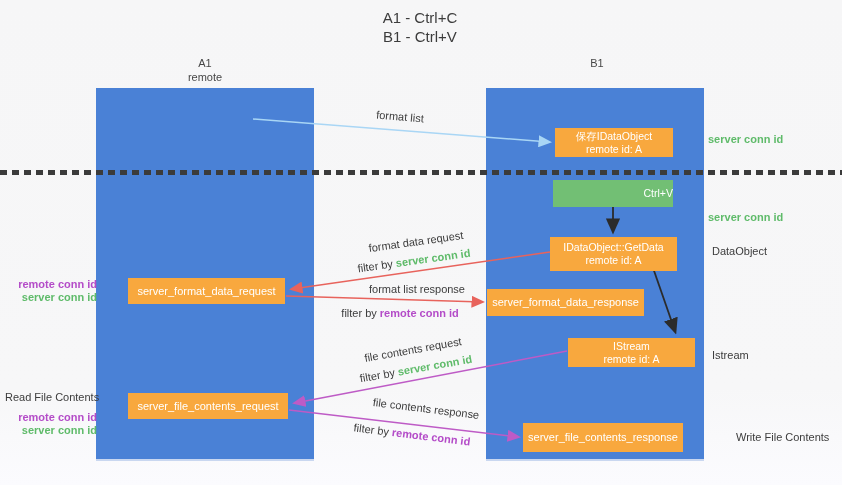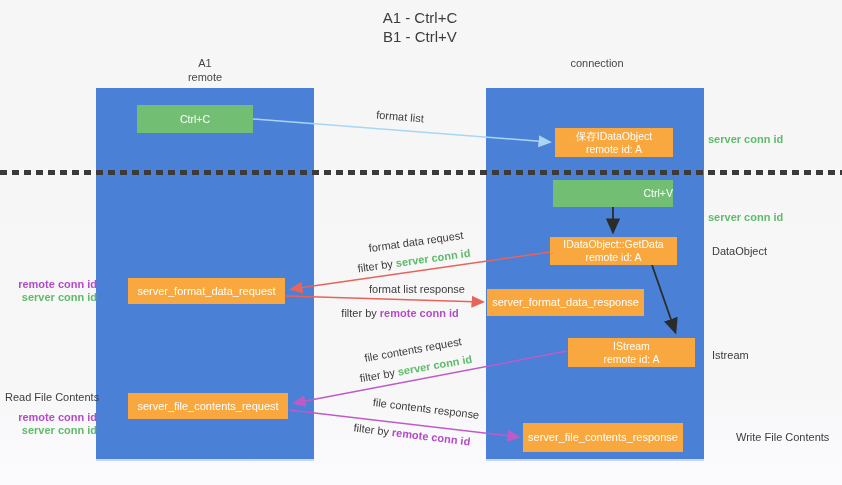--- a/index.html
+++ b/index.html
@@ -48,21 +48,21 @@
     font-size:10.5px;line-height:13px;
     white-space:nowrap;
   }
   .node.green{background:var(--box-green);}
   .node.orange{background:var(--box-orange);}
   .node .l1,.node .l2{display:block;}
 
   .n-ctrlc{left:137px;top:105px;width:116px;height:28px;}
   .n-save{left:555px;top:128px;width:118px;height:29px;}
   .n-ctrlv{left:553px;top:180px;width:120px;height:27px;align-items:flex-end;}
-  .n-getdata{left:550px;top:237px;width:127px;height:28px;}
+  .n-getdata{left:550px;top:237px;width:127px;height:34px;}
   .n-fmtreq{left:128px;top:278px;width:157px;height:26px;font-size:11px;}
   .n-fmtresp{left:487px;top:289px;width:157px;height:27px;font-size:11px;}
   .n-istream{left:568px;top:338px;width:127px;height:29px;}
   .n-filereq{left:128px;top:393px;width:160px;height:26px;font-size:11px;}
   .n-fileresp{left:523px;top:423px;width:160px;height:29px;font-size:11px;justify-content:center;}
 
   svg.arrows{left:0;top:0;width:842px;height:485px;pointer-events:none;}
 
   .alabel{
     font-size:11px;line-height:13px;white-space:nowrap;color:var(--text-dark);
@@ -90,21 +90,21 @@
   <div class="abs title">
     <div>A1 - Ctrl+C</div>
     <div>B1 - Ctrl+V</div>
   </div>
 
   <div class="abs col-header left">
     <div>A1</div>
     <div>remote</div>
   </div>
   <div class="abs col-header right">
-    <div>connection</div>
+    <div>B1</div>
   </div>
 
   <div class="abs lifeline left"></div>
   <div class="abs lifeline right"></div>
 
   <div class="abs dashline"></div>
 
   <svg class="abs arrows" viewBox="0 0 842 485">
     <defs>
       <marker id="m-blue" markerWidth="9" markerHeight="8" refX="7" refY="4" orient="auto">
@@ -122,23 +122,20 @@
     </defs>
     <line x1="253" y1="119" x2="549" y2="142" style="stroke:var(--arrow-blue)" stroke-width="1.5" marker-end="url(#m-blue)"></line>
     <line x1="613" y1="207" x2="613" y2="231" style="stroke:var(--arrow-black)" stroke-width="1.8" marker-end="url(#m-black)"></line>
     <line x1="652" y1="265" x2="675" y2="331" style="stroke:var(--arrow-black)" stroke-width="1.8" marker-end="url(#m-black)"></line>
     <line x1="550" y1="252" x2="292" y2="289" style="stroke:var(--arrow-red)" stroke-width="1.5" marker-end="url(#m-red)"></line>
     <line x1="286" y1="296" x2="482" y2="302" style="stroke:var(--arrow-red)" stroke-width="1.5" marker-end="url(#m-red)"></line>
     <line x1="567" y1="351" x2="295" y2="403" style="stroke:var(--arrow-purple)" stroke-width="1.5" marker-end="url(#m-purple)"></line>
     <line x1="289" y1="410" x2="518" y2="437" style="stroke:var(--arrow-purple)" stroke-width="1.5" marker-end="url(#m-purple)"></line>
   </svg>
 
-  <div class="abs node green n-ctrlc">
-    <span>Ctrl+C</span>
-  </div>
 
   <div class="abs node orange n-save">
     <span class="l1">保存IDataObject</span>
     <span class="l2">remote id: A</span>
   </div>
 
   <div class="abs node green n-ctrlv">
     <span>Ctrl+V</span>
   </div>
 

